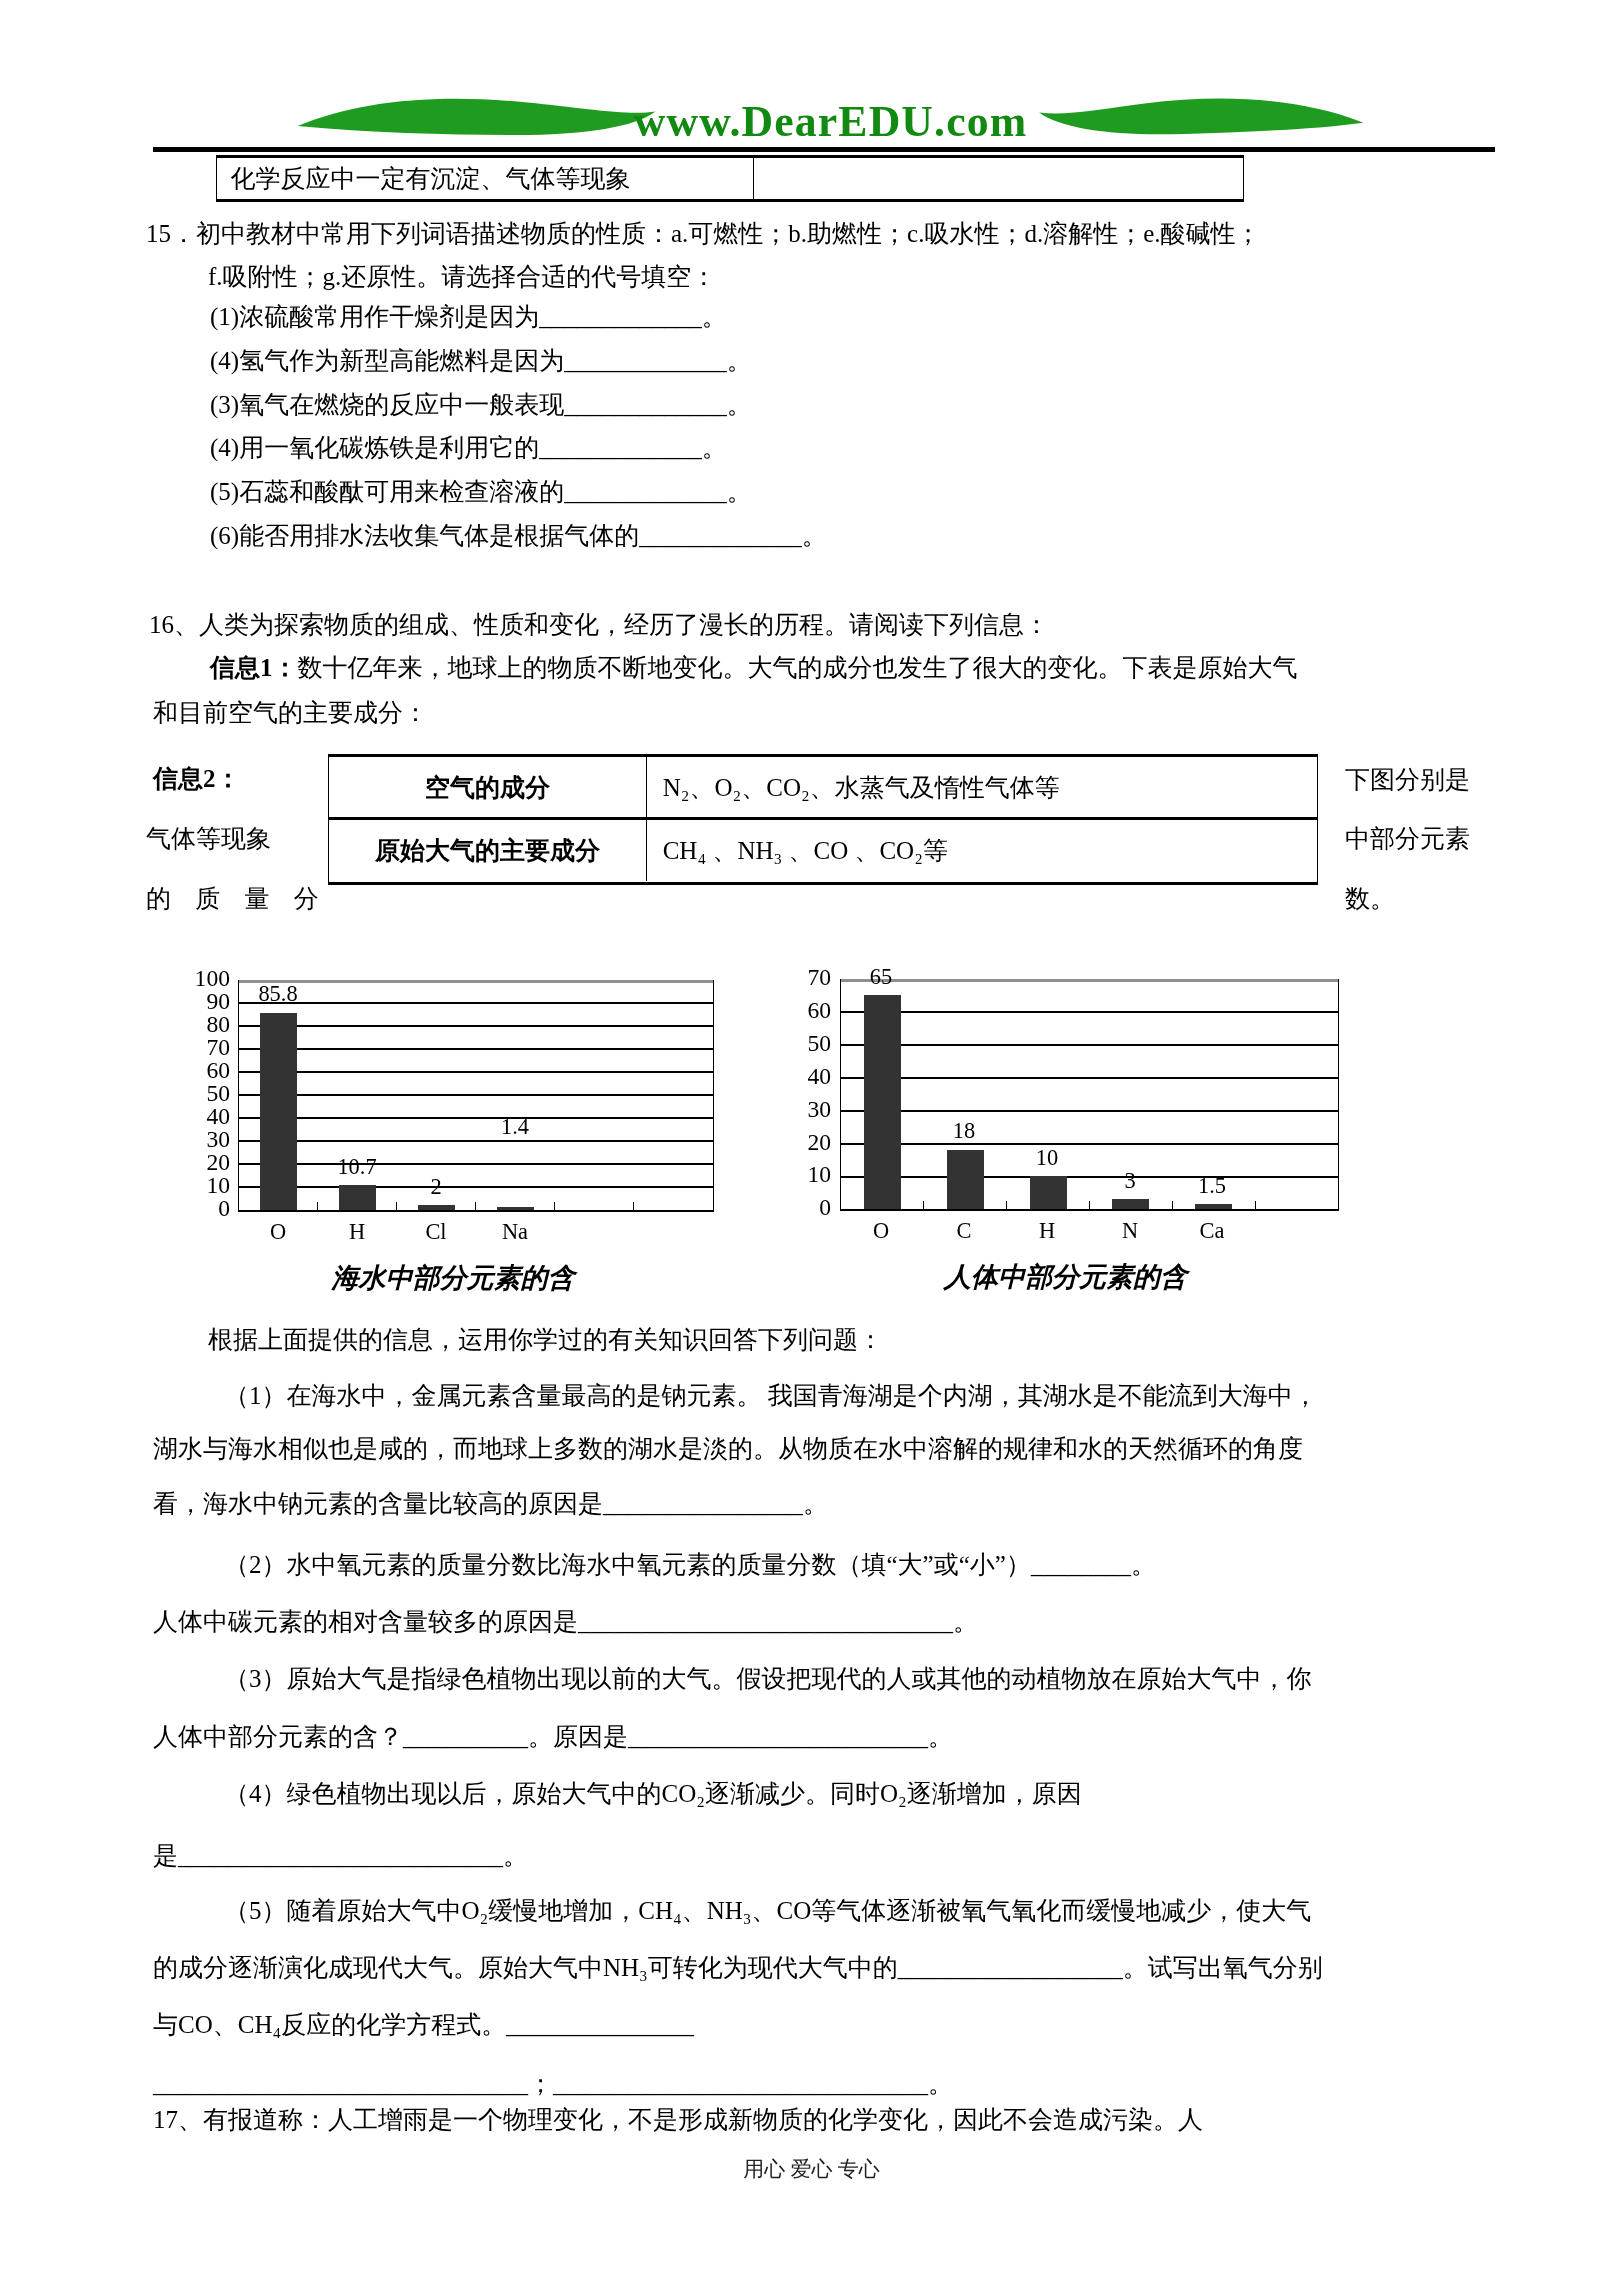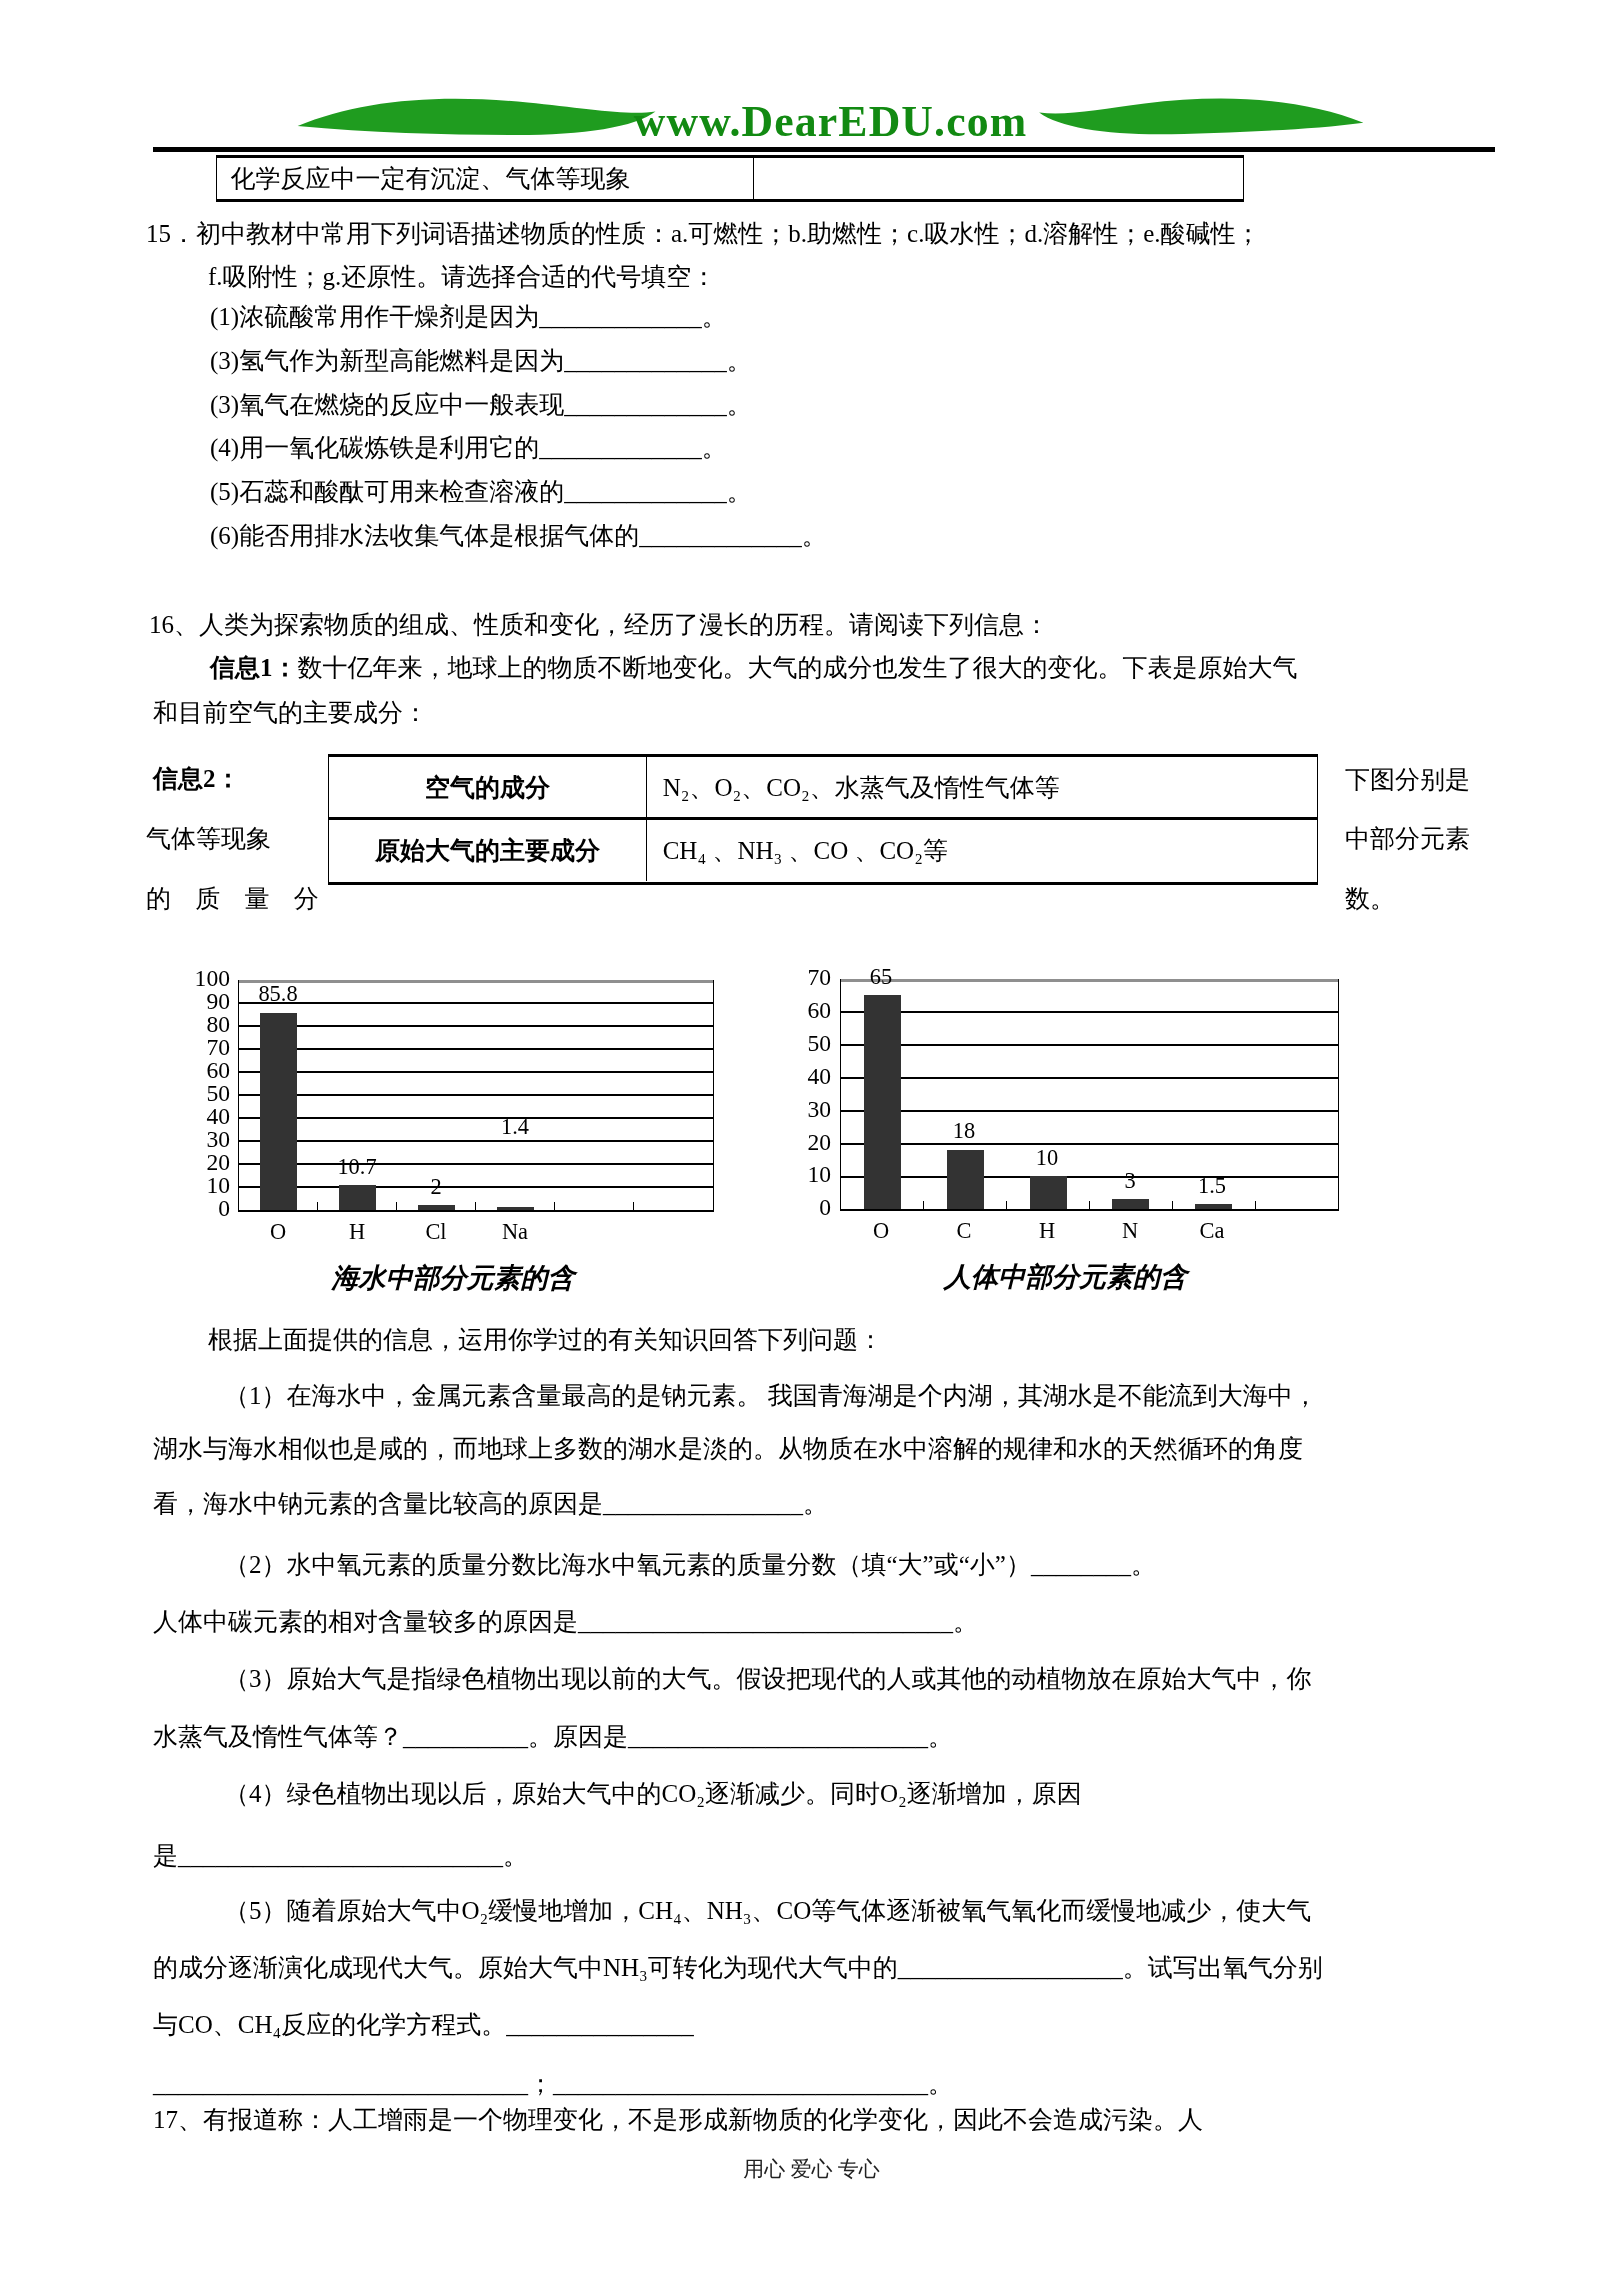--- a/index.html
+++ b/index.html
@@ -50,21 +50,21 @@
   <div class="rule"></div>
 
   <div class="tbl1">
     <div class="tbl1-c1">化学反应中一定有沉淀、气体等现象</div>
     <div class="tbl1-c2"></div>
   </div>
 
   <div class="t" style="left:146px;top:218px;">15．初中教材中常用下列词语描述物质的性质：a.可燃性；b.助燃性；c.吸水性；d.溶解性；e.酸碱性；</div>
   <div class="t" style="left:208px;top:261px;">f.吸附性；g.还原性。请选择合适的代号填空：</div>
   <div class="t" style="left:210px;top:301px;">(1)浓硫酸常用作干燥剂是因为_____________。</div>
-  <div class="t" style="left:210px;top:345px;">(3)氢气作为新型高能燃料是因为_____________。</div>
+  <div class="t" style="left:210px;top:345px;">(4)氢气作为新型高能燃料是因为_____________。</div>
   <div class="t" style="left:210px;top:389px;">(3)氧气在燃烧的反应中一般表现_____________。</div>
   <div class="t" style="left:210px;top:432px;">(4)用一氧化碳炼铁是利用它的_____________。</div>
   <div class="t" style="left:210px;top:476px;">(5)石蕊和酸酞可用来检查溶液的_____________。</div>
   <div class="t" style="left:210px;top:520px;">(6)能否用排水法收集气体是根据气体的_____________。</div>
 
   <div class="t" style="left:149px;top:609px;">16、人类为探索物质的组成、性质和变化，经历了漫长的历程。请阅读下列信息：</div>
   <div class="t" style="left:210px;top:652px;">
     <span class="bold">信息1：</span><span>数十亿年来，地球上的物质不断地变化。大气的成分也发生了很大的变化。下表是原始大气</span>
   </div>
   <div class="t" style="left:153px;top:697px;">和目前空气的主要成分：</div>
@@ -87,21 +87,21 @@
     </div>
   </div>
 
   <div class="t" style="left:208px;top:1324px;">根据上面提供的信息，运用你学过的有关知识回答下列问题：</div>
   <div class="t" style="left:224px;top:1380px;">（1）在海水中，金属元素含量最高的是钠元素。 我国青海湖是个内湖，其湖水是不能流到大海中，</div>
   <div class="t" style="left:153px;top:1433px;">湖水与海水相似也是咸的，而地球上多数的湖水是淡的。从物质在水中溶解的规律和水的天然循环的角度</div>
   <div class="t" style="left:153px;top:1488px;">看，海水中钠元素的含量比较高的原因是________________。</div>
   <div class="t" style="left:224px;top:1549px;">（2）水中氧元素的质量分数比海水中氧元素的质量分数（填“大”或“小”）________。</div>
   <div class="t" style="left:153px;top:1606px;">人体中碳元素的相对含量较多的原因是______________________________。</div>
   <div class="t" style="left:224px;top:1663px;">（3）原始大气是指绿色植物出现以前的大气。假设把现代的人或其他的动植物放在原始大气中，你</div>
-  <div class="t" style="left:153px;top:1721px;">水蒸气及惰性气体等？__________。原因是________________________。</div>
+  <div class="t" style="left:153px;top:1721px;">人体中部分元素的含？__________。原因是________________________。</div>
   <div class="t" style="left:224px;top:1778px;">（4）绿色植物出现以后，原始大气中的CO₂逐渐减少。同时O₂逐渐增加，原因</div>
   <div class="t" style="left:153px;top:1840px;">是__________________________。</div>
   <div class="t" style="left:224px;top:1895px;">（5）随着原始大气中O₂缓慢地增加，CH₄、NH₃、CO等气体逐渐被氧气氧化而缓慢地减少，使大气</div>
   <div class="t" style="left:153px;top:1952px;">的成分逐渐演化成现代大气。原始大气中NH₃可转化为现代大气中的__________________。试写出氧气分别</div>
   <div class="t" style="left:153px;top:2009px;">与CO、CH₄反应的化学方程式。_______________</div>
   <div class="t" style="left:153px;top:2068px;">______________________________；______________________________。</div>
 
   <div class="t" style="left:153px;top:2104px;">17、有报道称：人工增雨是一个物理变化，不是形成新物质的化学变化，因此不会造成污染。人</div>
 
   <div class="footer">用心 爱心 专心</div>

